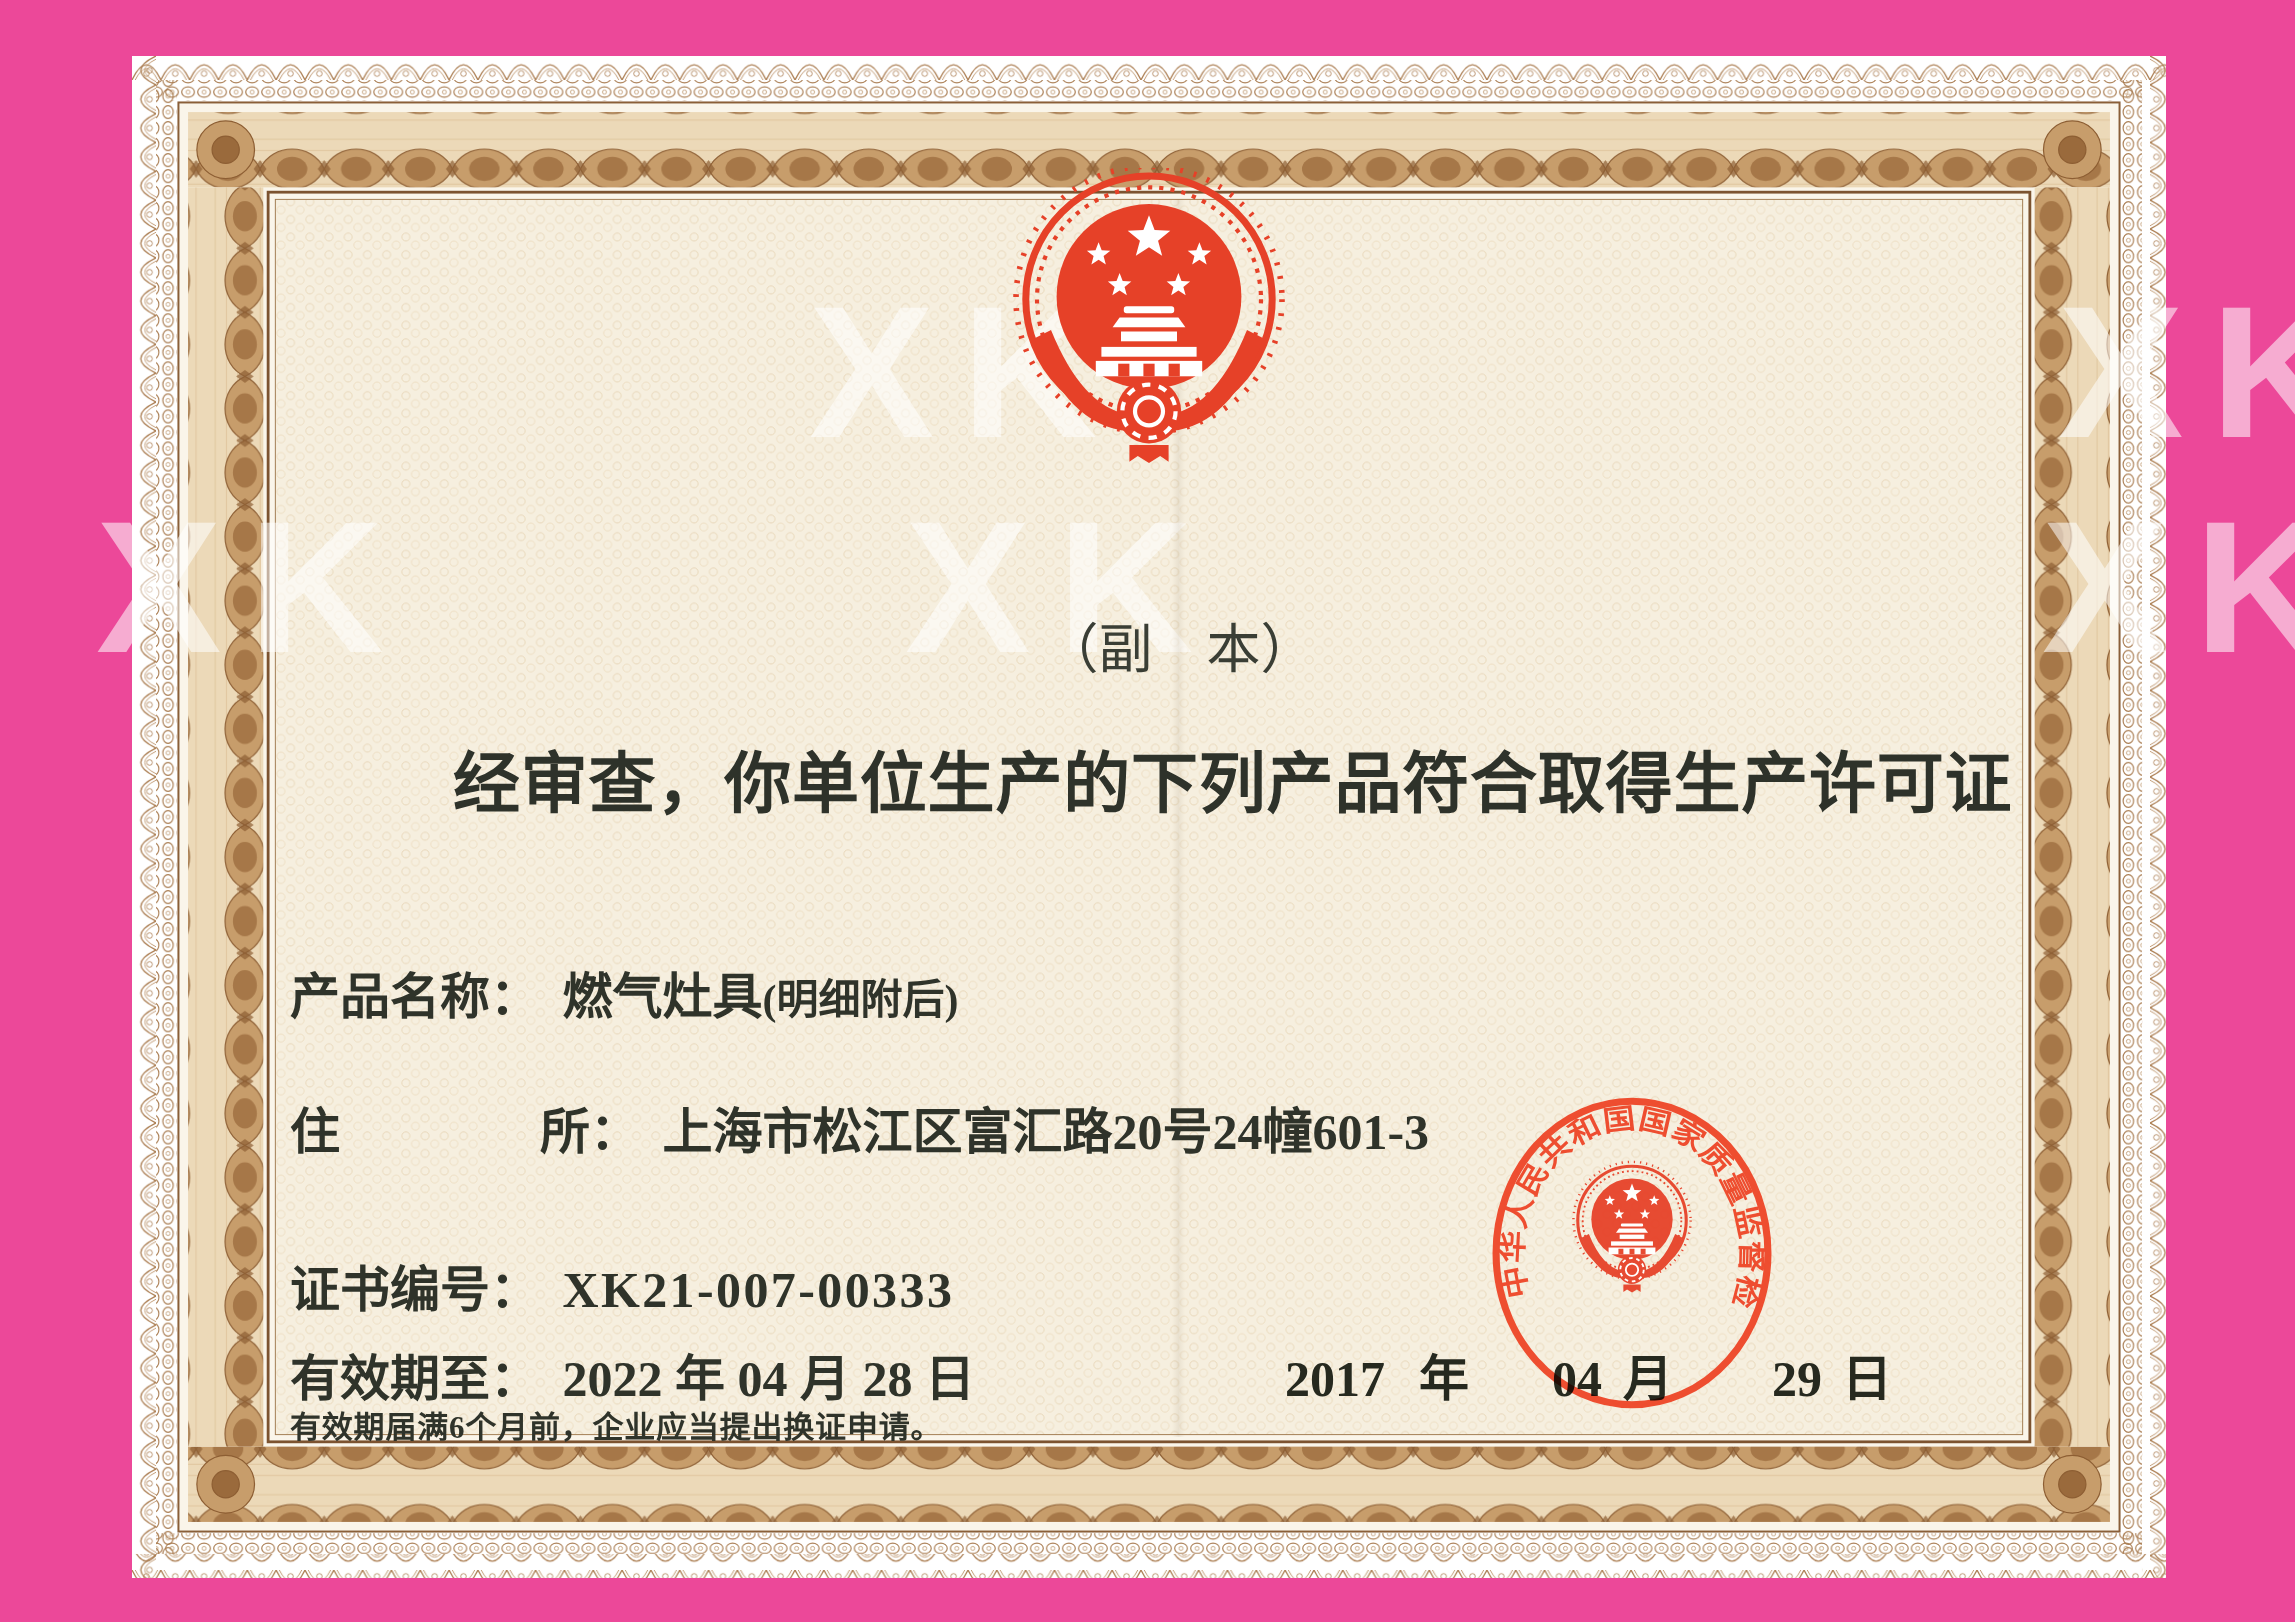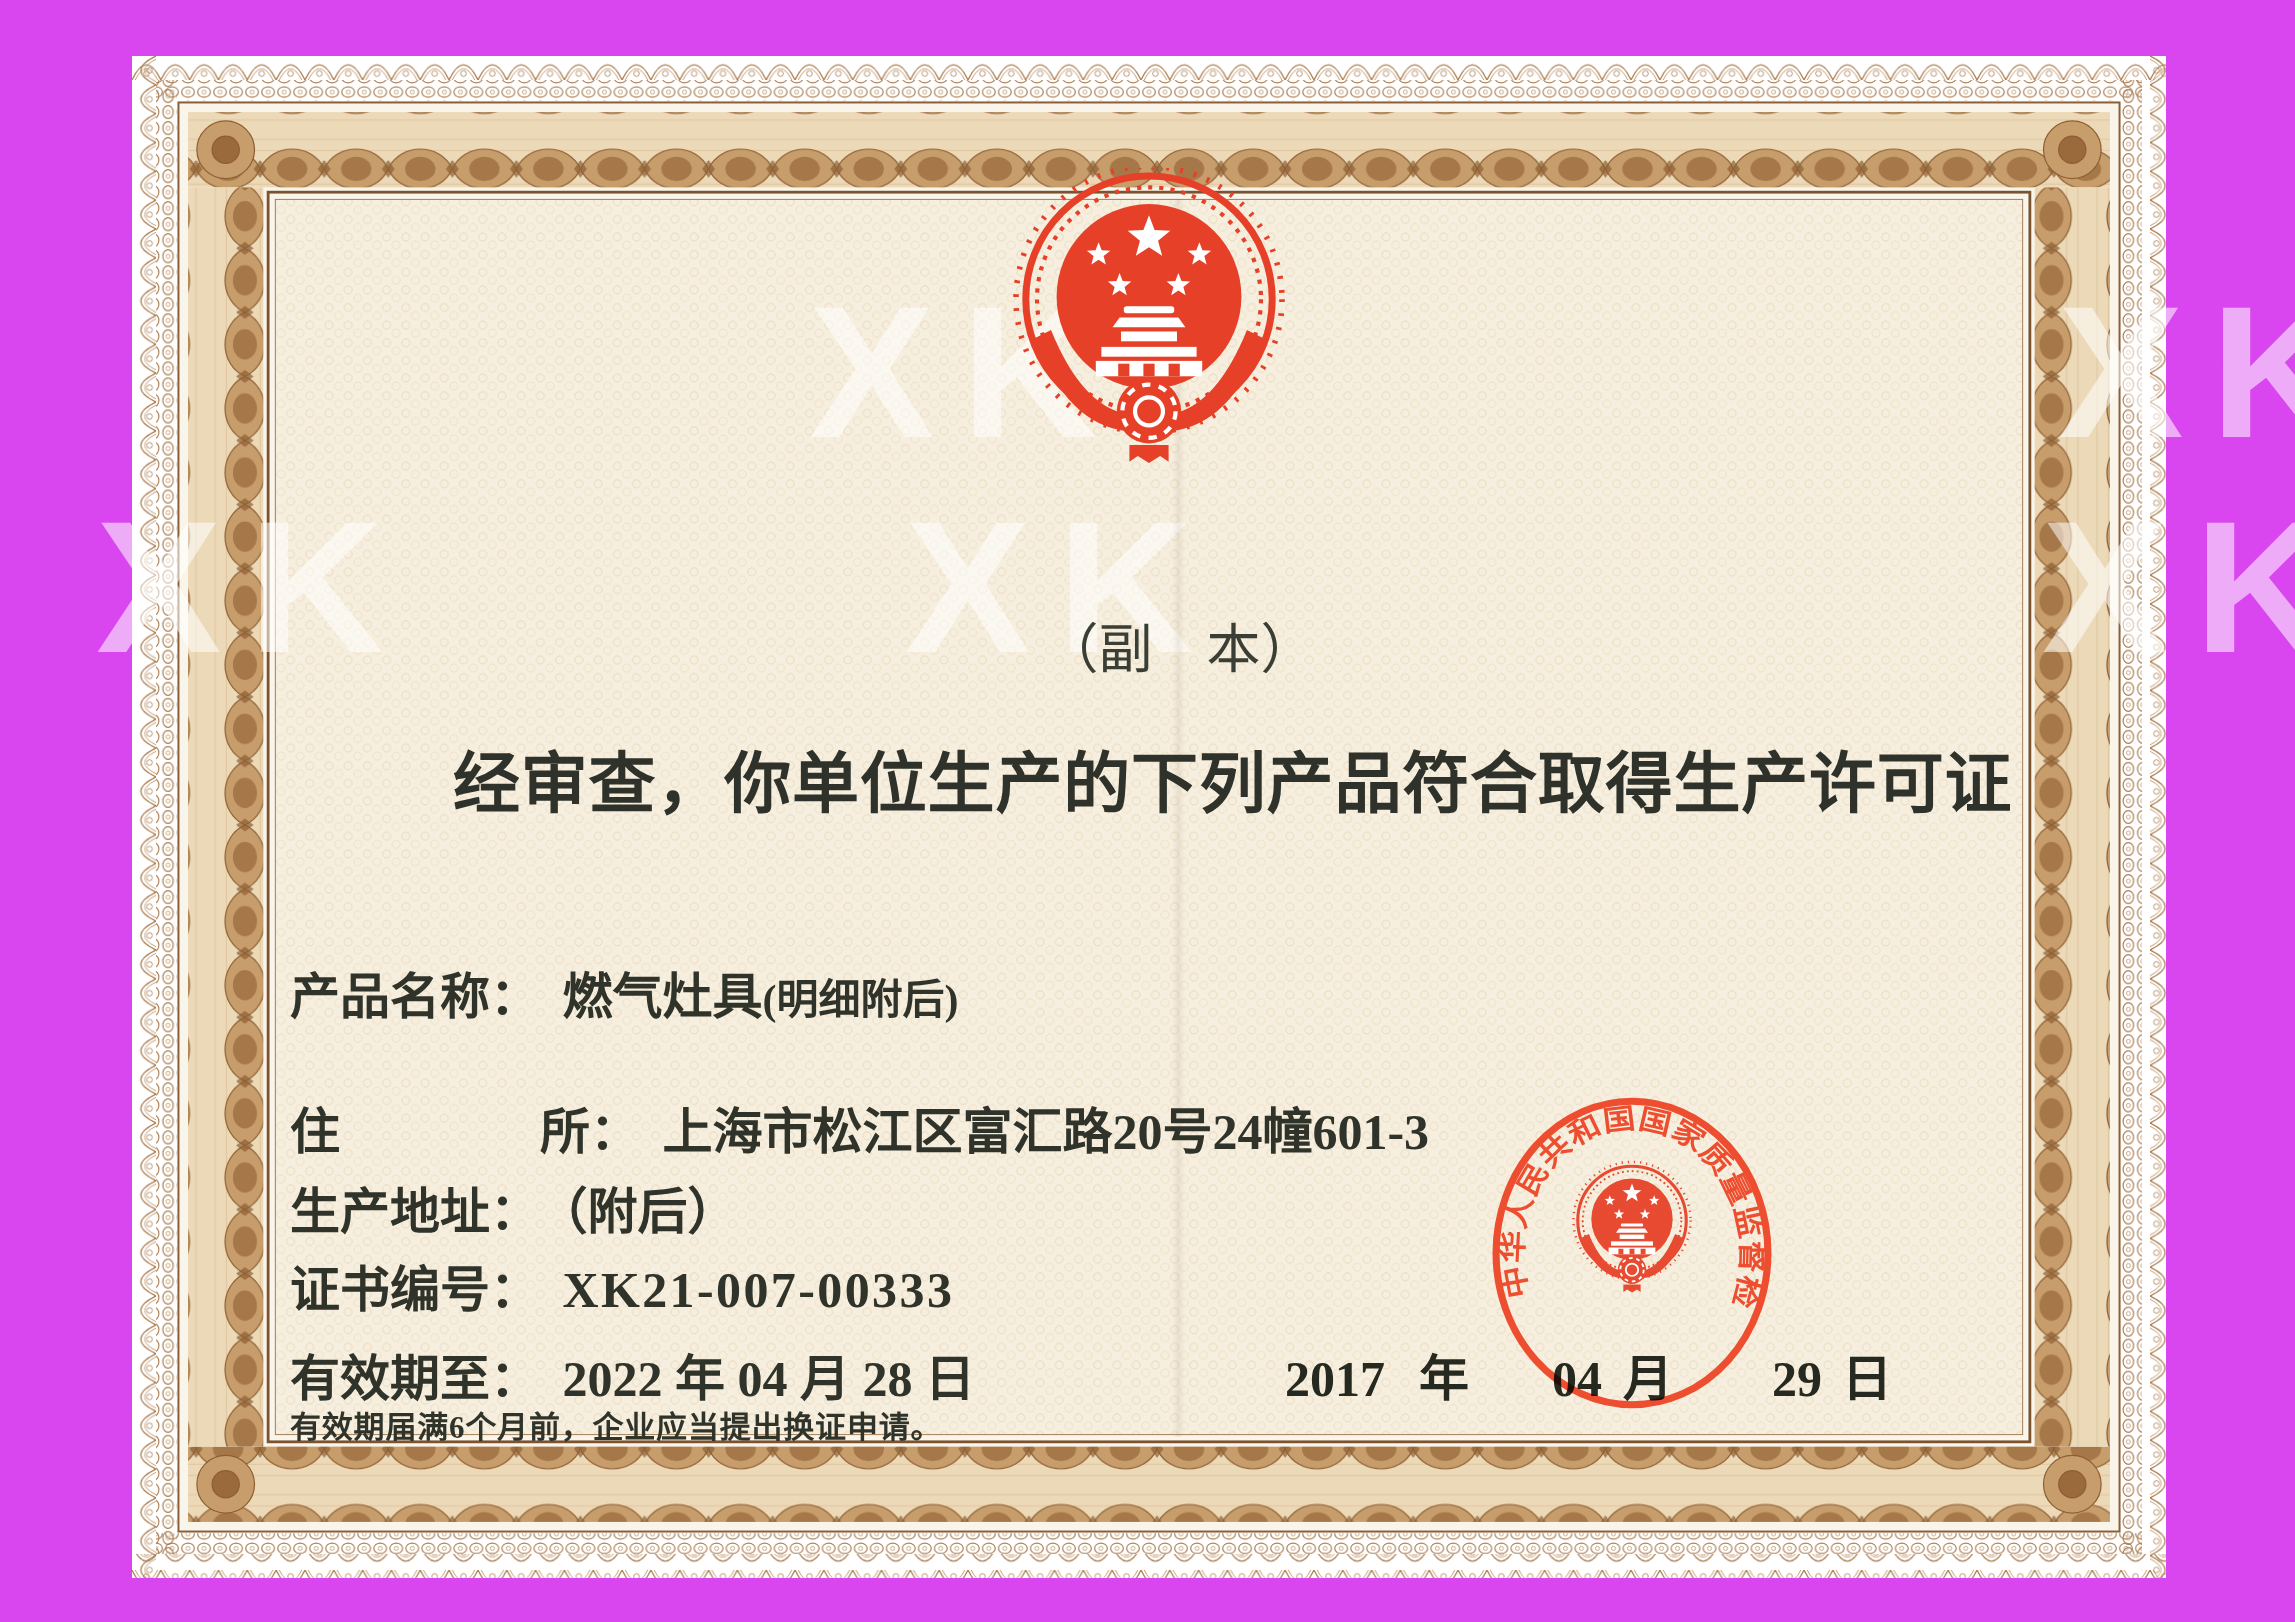--- a/index.html
+++ b/index.html
@@ -1,16 +1,16 @@
 <!DOCTYPE html>
 <html lang="zh-CN" style="font-size:13px"><head>
 <meta charset="utf-8">
 <style>
   html,body{margin:0;padding:0;background:#e9e9e9;}
-  .canvas{position:relative;width:2295px;height:1623px;background:#d946ef;overflow:hidden;
+  .canvas{position:relative;width:2295px;height:1623px;background:#ec4899;overflow:hidden;
           font-family:"Liberation Serif","DejaVu Serif",serif;color:#34382e;}
   .border-svg{position:absolute;left:132px;top:56px;width:2034px;height:1522px;}
   
   .wm{position:absolute;font-family:"Liberation Sans","DejaVu Sans",sans-serif;
       font-weight:bold;font-size:188px;letter-spacing:27px;color:rgba(255,255,255,0.55);
       z-index:2;user-select:none;}
   
   .crease{position:absolute;left:1172px;top:199px;width:13px;height:1238px;z-index:3;
           background:linear-gradient(90deg,rgba(120,100,70,0) 0%,rgba(120,100,70,0.10) 50%,rgba(120,100,70,0) 100%);}
   .content{position:absolute;inset:0;z-index:4;}
@@ -204,23 +204,20 @@
     <div class="body1">经审查，你单位生产的下列产品符合取得生产许可证</div>
 
     <div class="frow frow-product">
       <span>产品名称：</span><span class="val">燃气灶具</span><span class="note">(明细附后)</span>
     </div>
 
     <div class="frow frow-address">
       <span>住　　　　所：</span><span class="val">上海市松江区富汇路20号24幢601-3</span>
     </div>
 
-    <div class="frow frow-site">
-      <span>生产地址：</span><span class="val">（附后）</span>
-    </div>
 
     <div class="frow frow-certno">
       <span>证书编号：</span><span class="val certno-val">XK21-007-00333</span>
     </div>
 
     <div class="frow frow-valid">
       <span>有效期至：</span><span class="val">2022 年 04 月 28 日</span>
     </div>
 
     <div class="renewal">有效期届满6个月前，企业应当提出换证申请。</div>

